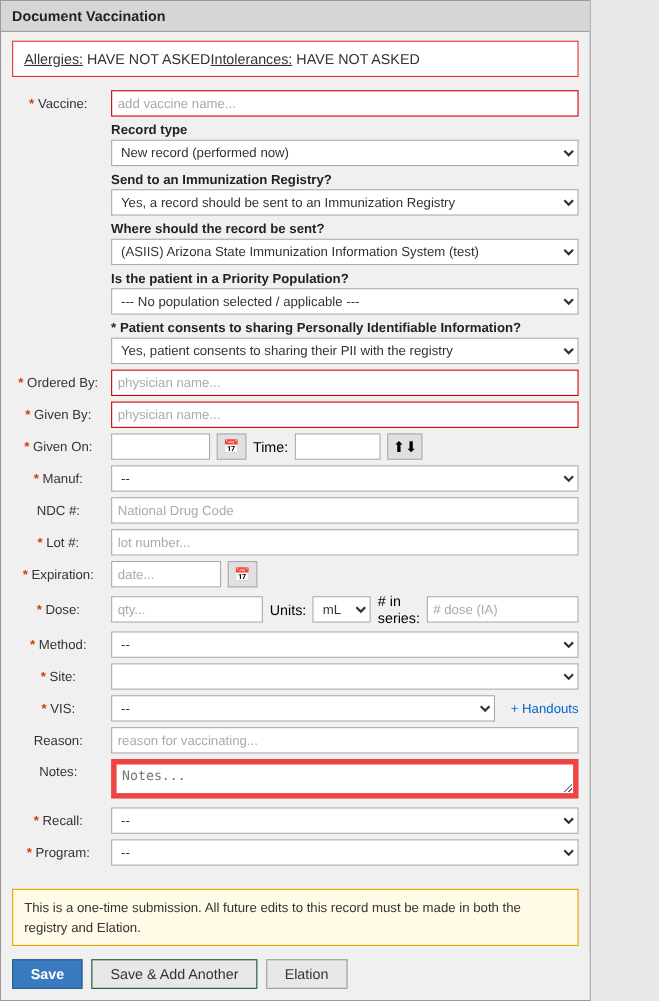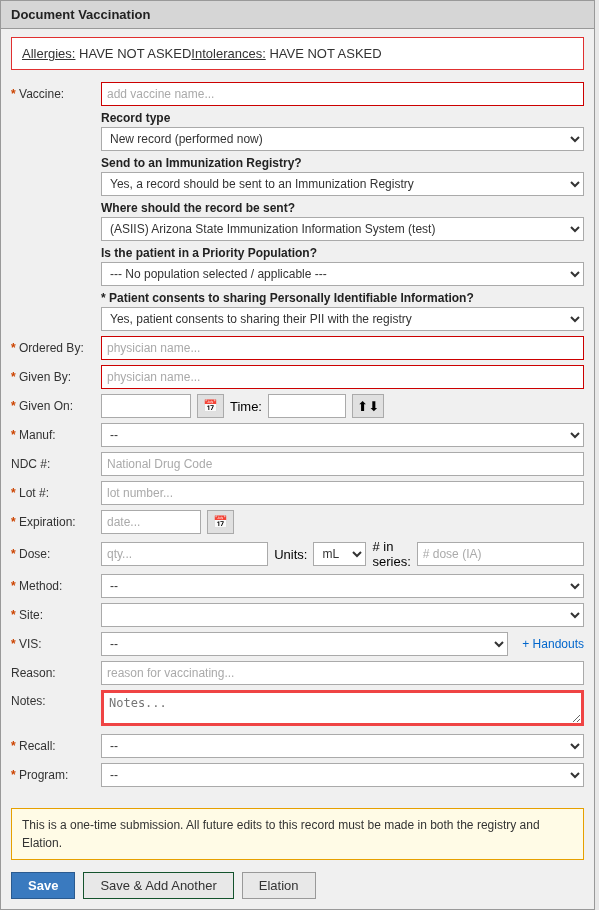--- a/index.html
+++ b/index.html
@@ -6,21 +6,21 @@
     body {
       font-family: Arial, sans-serif;
       font-size: 13px;
       background: #e8e8e8;
       width: 599px;
       min-height: 910px;
     }
     .window {
       background: #f0f0f0;
       border: 1px solid #999;
-      width: 595px;
+      width: 537px;
       min-height: 910px;
       display: flex;
       flex-direction: column;
     }
     .title-bar {
       background: #d6d6d6;
       border-bottom: 1px solid #999;
       padding: 6px 10px;
       font-weight: bold;
       font-size: 13px;
@@ -42,21 +42,21 @@
       flex: 1;
       overflow-y: auto;
     }
     .form-row {
       display: flex;
       align-items: center;
       margin-bottom: 5px;
     }
     .form-row.top-align { align-items: flex-start; }
     .label-cell {
-      text-align: left;
+      text-align: center;
       min-width: 90px;
       padding-right: 6px;
       color: #333;
       font-size: 12px;
       flex-shrink: 0;
     }
     .required { color: #cc4400; font-weight: bold; }
     .field-cell { flex: 1; }
     .section-label {
       font-weight: bold;
@@ -143,21 +143,21 @@
       font-size: 12px;
       text-decoration: none;
       margin-left: auto;
       padding-left: 8px;
       white-space: nowrap;
     }
     .vis-select { flex: 1; }
     textarea {
       width: 100%;
       padding: 3px 5px;
-      border: 3px solid #ef4444;
+      border: 5px solid #ef4444;
       font-size: 12px;
       resize: vertical;
       height: 36px;
       color: #1d4ed8;
       background: #fff;
     }
     .notice-bar {
       background: #fffbe6;
       border: 1.5px solid #e6a000;
       margin: 6px 10px 4px 10px;

